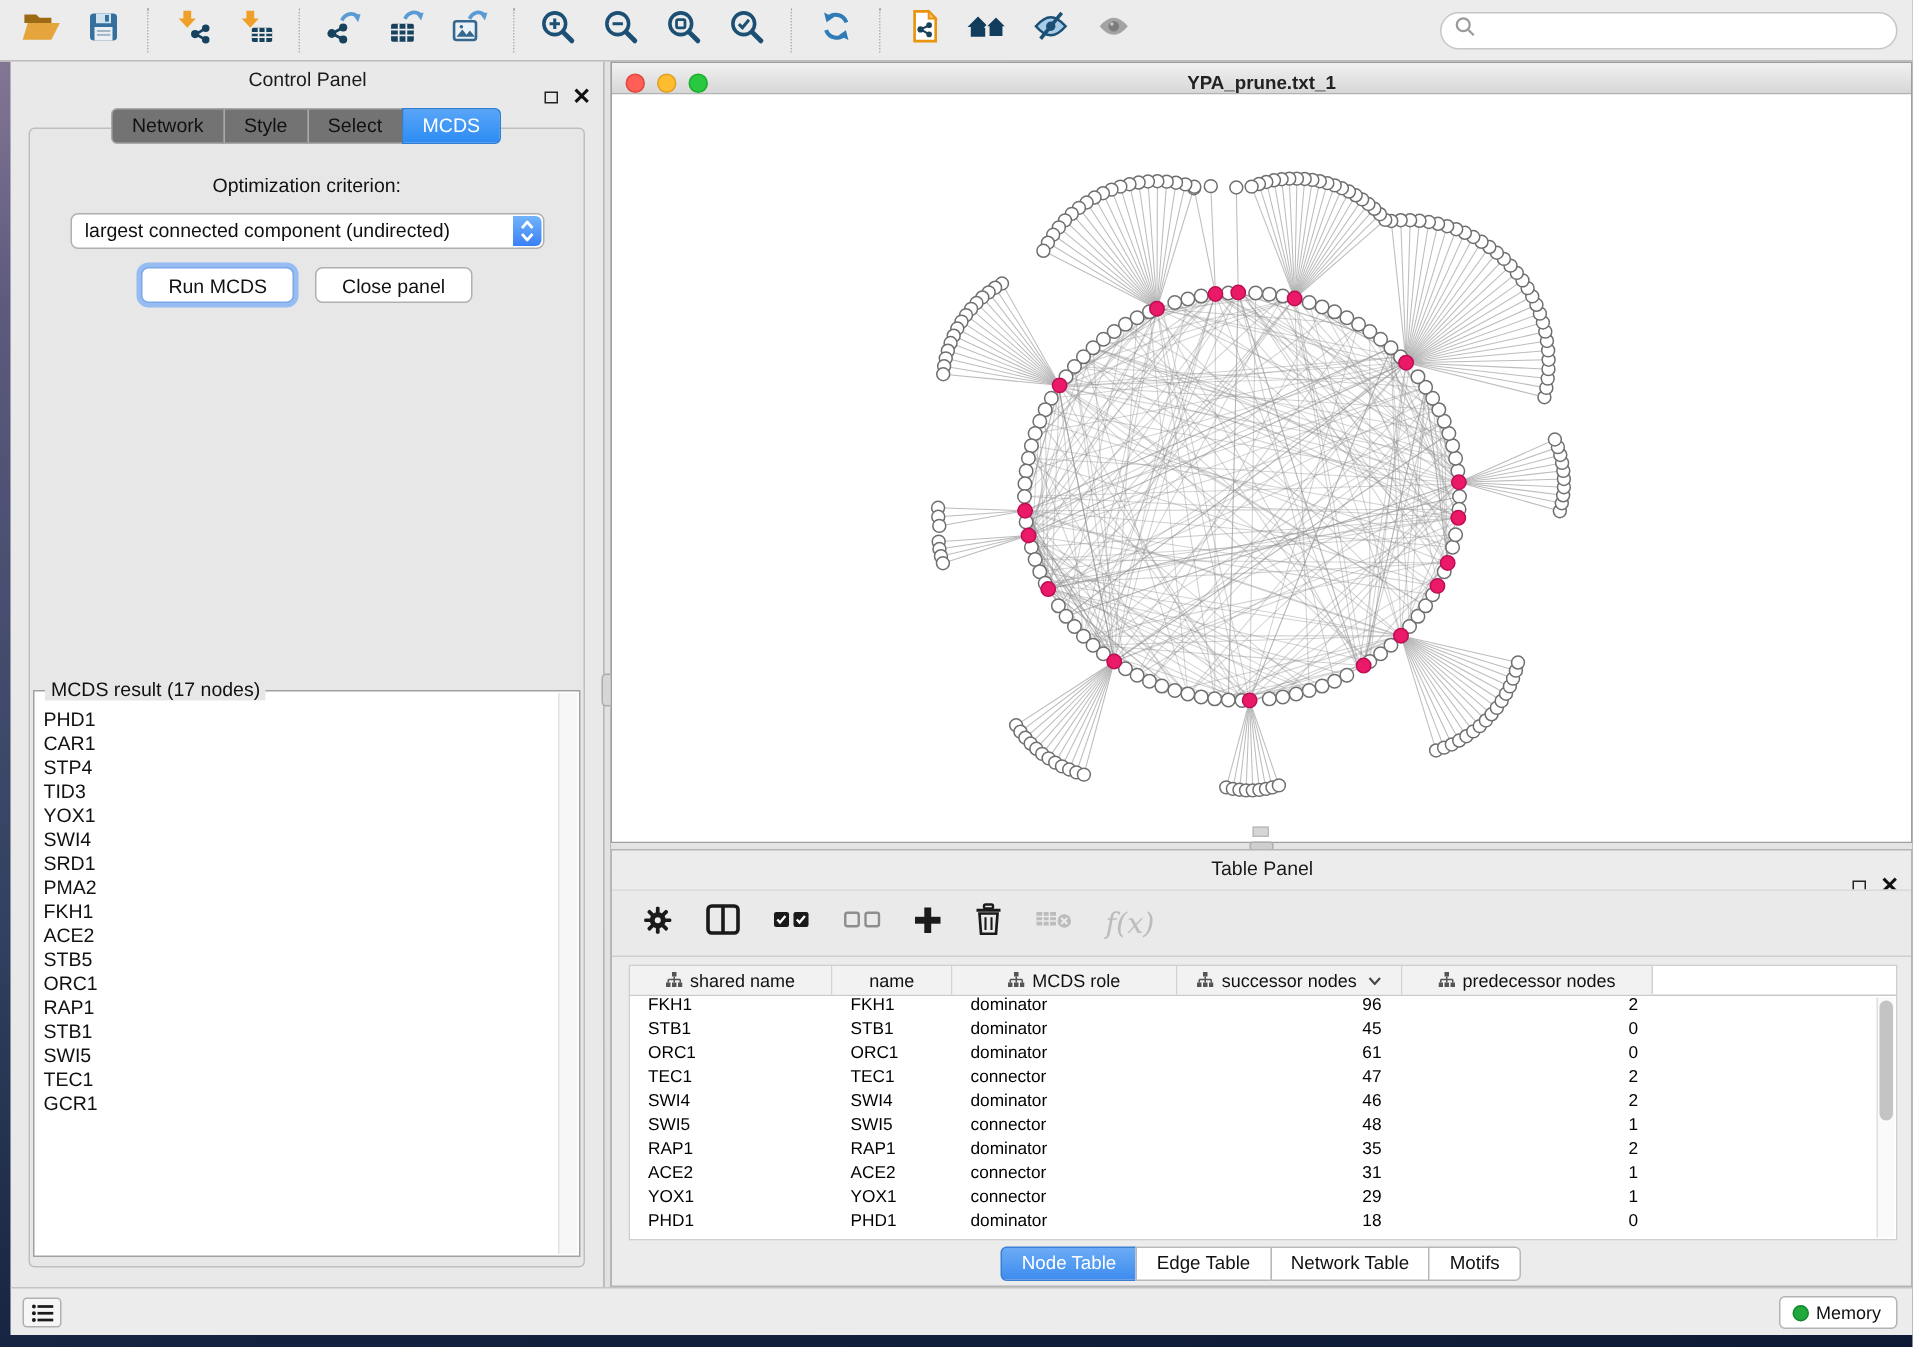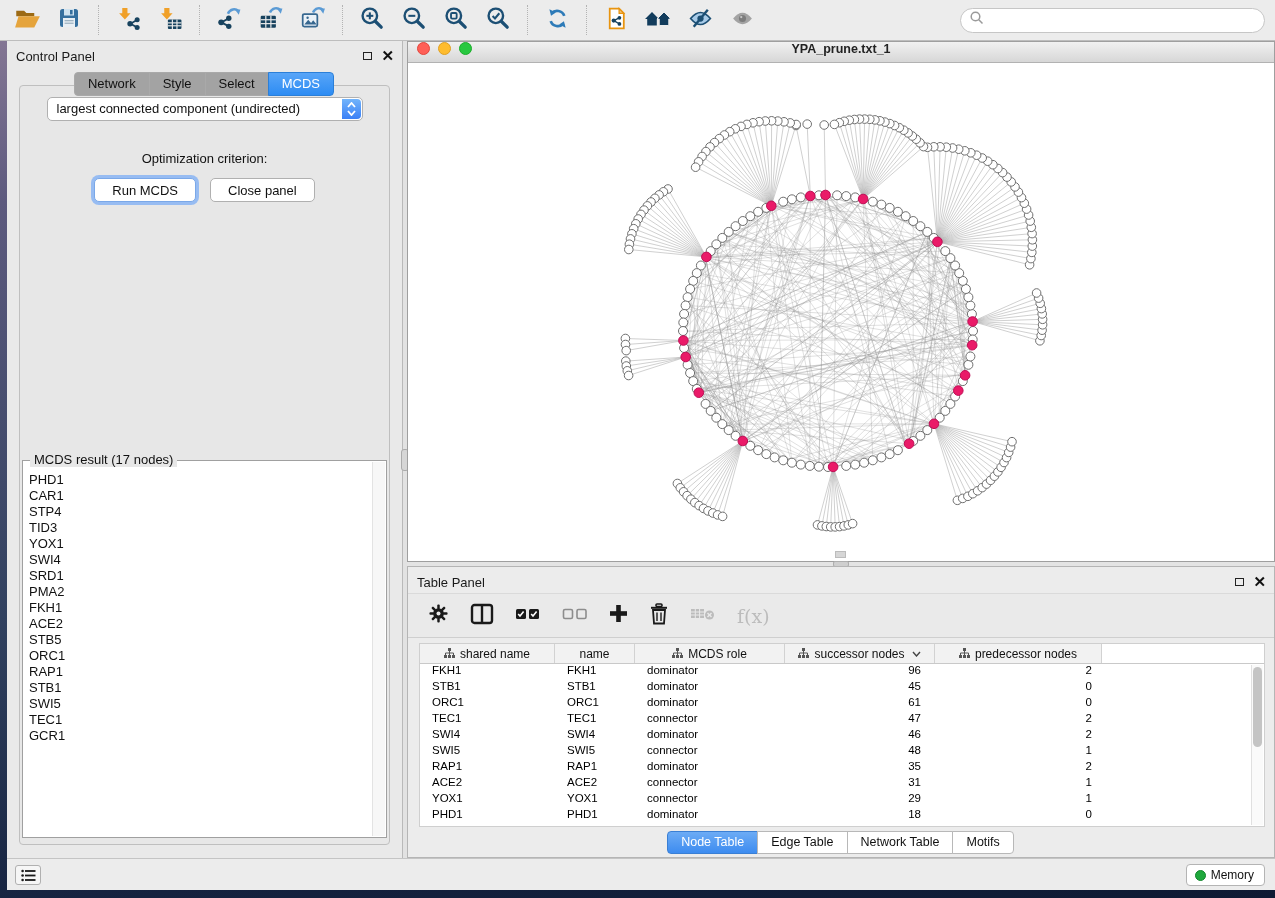--- a/index.html
+++ b/index.html
@@ -14,26 +14,26 @@
     background:#ececec; border-bottom:1px solid #bdbdbd; display:flex; align-items:center; padding:0 6px; }
   .tbtn { height:32px; min-width:36px; display:flex; align-items:center; justify-content:center; margin:0 3px; border-radius:4px; }
   .tsep { width:0; height:30px; border-left:1px dotted #b3b3b3; margin:0 8px; }
   .tspacer { flex:1; }
   #search-box { width:305px; height:25px; background:#fff; border:1px solid #c6c6c6; border-radius:13px;
     display:flex; align-items:center; padding:0 8px; margin-right:4px; }
   #search-box input { border:none; outline:none; flex:1; font-size:12px; background:transparent; }
   
   #control-panel { position:absolute; left:7px; top:41px; width:396px; height:817px;
     background:#e9e9e9; border-right:1px solid #b9b9b9; }
-  .panel-header { height:26px; display:flex; align-items:center; padding:4px 8px 0 9px; font-size:13px; color:#1a1a1a; }
+  .panel-header { height:26px; display:flex; align-items:center; padding:4px 8px 0 9px; font-size:13px; color:#1a1a1a;flex-direction:column; }
   .panel-controls { margin-left:auto; display:flex; align-items:center; gap:9px; }
   .float-glyph { width:9px; height:8px; border:1.4px solid #222; display:inline-block; }
   .close-glyph { font-size:15px; font-weight:bold; color:#111; line-height:10px; }
   #cp-tabbar { position:absolute; left:0; top:31px; width:100%; display:flex; justify-content:center; z-index:3; }
-  .cp-tab { padding:3px 13px 4px 13px; font-size:13px; background:#a3a3a3; border:1px solid #a9a9a9; margin-left:-1px; color:#111; }
+  .cp-tab { padding:3px 13px 4px 13px; font-size:13px; background:#737373; border:1px solid #a9a9a9; margin-left:-1px; color:#111; }
   .cp-tab:first-child { border-radius:4px 0 0 4px; }
   .cp-tab:last-child  { border-radius:0 4px 4px 0; }
   .cp-tab.active { background:linear-gradient(#58a5f8,#2d8cf3); color:#fff; border-color:#2b7fd8; }
   #cp-card { position:absolute; left:12px; right:12px; top:44px; bottom:13px;
     background:#e7e7e7; border:1px solid #bfbfbf; border-radius:4px; }
   #opt-label { text-align:center; margin-top:30px; font-size:13px; color:#111; }
   #criterion-select { position:relative; margin:11px auto 0; width:316px; height:24px; background:#fff;
     border:1px solid #b0b0b0; border-radius:5px; font-size:13px; line-height:22px; padding-left:9px; color:#111; }
   #criterion-stepper { position:absolute; right:1px; top:1px; bottom:1px; width:19px; border-radius:0 4px 4px 0;
     background:linear-gradient(#72b4fb,#3a80f6); display:flex; flex-direction:column; align-items:center; justify-content:center; gap:2px; }
@@ -48,32 +48,32 @@
   .mcds-item { height:16px; line-height:16px; padding-left:6px; font-size:13px; color:#111; }
   .vscroll-track { position:absolute; top:1px; bottom:1px; right:1px; width:13px; background:#f7f7f7; border-left:1px solid #e3e3e3; }
   
   #v-splitter { position:absolute; left:403px; top:41px; width:4px; height:817px; background:#e2e2e2; }
   #v-splitter .grip { position:absolute; left:-2px; top:408px; width:8px; height:22px; background:#d6d6d6; border:1px solid #ababab; border-radius:3px; }
   #h-splitter { position:absolute; left:407px; top:562px; width:868px; height:4px; background:#e4e4e4; }
   #h-splitter .grip { position:absolute; left:50%; margin-left:-8px; top:-1px; width:16px; height:6px; background:#cfcfcf; border:1px solid #aeaeae; border-radius:2px; }
   
   #network-frame { position:absolute; left:407px; top:41px; width:868px; height:521px; background:#fff; border:1px solid #9f9f9f; }
   #net-titlebar { height:21px; background:linear-gradient(#f1f1f1,#d7d7d7); border-bottom:1px solid #b2b2b2; position:relative;
-    display:flex; align-items:flex-start; }
+    display:flex; align-items:flex-end; }
   .lights { display:flex; gap:8px; padding-left:9px; }
   .light { width:13px; height:13px; border-radius:50%; }
   #net-title { position:absolute; left:0; right:0; text-align:center; font-size:12.5px; font-weight:bold; color:#222; }
   #net-canvas { position:absolute; left:0; top:21px; width:866px; height:498px; background:#fff; }
   #net-grip { position:absolute; left:50%; bottom:3px; margin-left:-6px; width:11px; height:7px; background:#d6d6d6; border:1px solid #bcbcbc; }
   
   #table-panel { position:absolute; left:407px; top:566px; width:868px; height:292px; background:#ececec; border:1px solid #b5b5b5; }
   #tp-toolbar { position:absolute; left:0; right:0; top:26px; height:45px; background:#eaeaea;
     border-top:1px solid #dadada; border-bottom:1px solid #cfcfcf; display:flex; align-items:center; padding-left:20px; gap:21px; }
   .tpbtn { display:flex; align-items:center; justify-content:center; }
-  .fx-label { font-family:"DejaVu Serif", serif; font-size:19px; color:#bcbcbc; }
+  .fx-label { font-family:"DejaVu Serif", serif; font-style:italic; font-size:19px; color:#bcbcbc; }
   #table-wrap { position:absolute; left:11px; top:76px; width:846px; bottom:30px; background:#fff; border:1px solid #cfcfcf; overflow:hidden; }
   #thead { display:flex; height:20px; border-bottom:1px solid #c9c9c9; font-size:12px; color:#111; }
   .hcell { background:#f2f2f2; border-right:1px solid #d2d2d2; display:flex; align-items:center; justify-content:center; gap:5px; }
   .hcell .sort { margin-left:2px; }
   #tbody { position:absolute; left:0; right:13px; top:20px; bottom:0; }
   .trow { display:flex; height:16px; font-size:11.5px; color:#000; }
   .tcell { overflow:hidden; white-space:nowrap; }
   .c0 { width:135px; padding-left:12px; }
   .c1 { width:80px;  padding-left:12px; }
   .c2 { width:150px; padding-left:12px; }
@@ -268,32 +268,32 @@
       <span class="close-glyph">✕</span>
     </span>
   </div>
   <div id="cp-tabbar">
     <span class="cp-tab">Network</span>
     <span class="cp-tab">Style</span>
     <span class="cp-tab">Select</span>
     <span class="cp-tab active">MCDS</span>
   </div>
   <div id="cp-card">
+    <div id="opt-label">Optimization criterion:</div>
     <div id="criterion-select">
       <span>largest connected component (undirected)</span>
       <span id="criterion-stepper">
         <svg width="9" height="6" viewBox="0 0 9 6">
             <polyline points="1,5 4.5,1 8,5" stroke="#fff" stroke-width="1.8" fill="none"></polyline>
           </svg>
         <svg width="9" height="6" viewBox="0 0 9 6">
             <polyline points="1,1 4.5,5 8,1" stroke="#fff" stroke-width="1.8" fill="none"></polyline>
           </svg>
       </span>
     </div>
-    <div id="opt-label">Optimization criterion:</div>
     <div class="btn-row">
       <button class="cp-btn focused">Run MCDS</button>
       <button class="cp-btn">Close panel</button>
     </div>
     <div id="mcds-fieldset">
       <span id="mcds-legend">MCDS result (17 nodes)</span>
       <div id="mcds-list">
 
       <div class="mcds-item">PHD1</div>
           <div class="mcds-item">CAR1</div>

